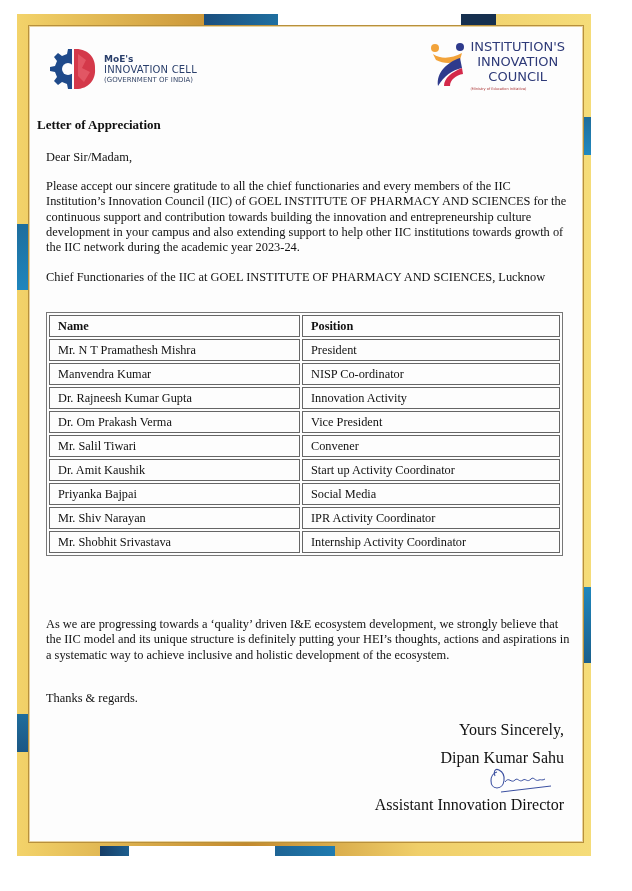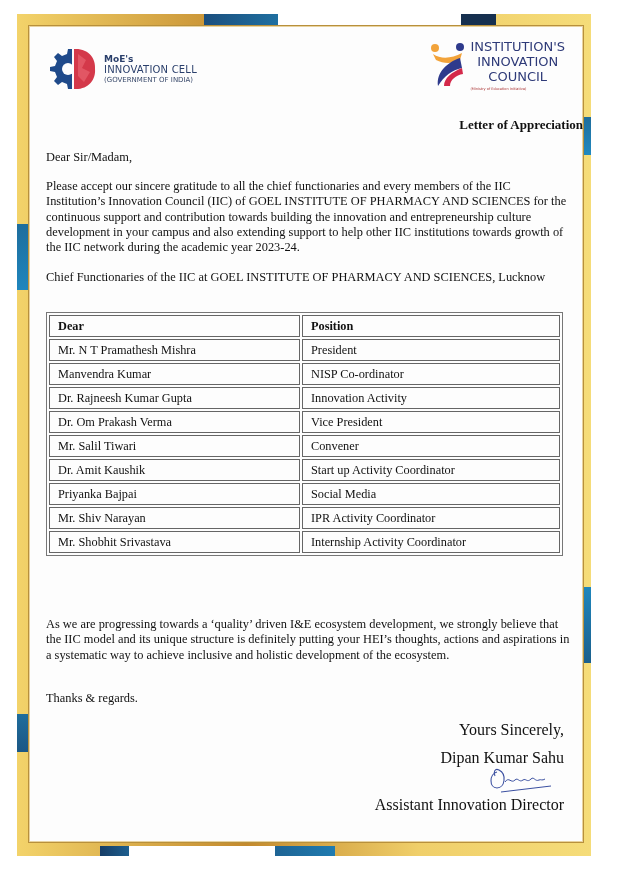--- a/index.html
+++ b/index.html
@@ -29,21 +29,21 @@
   }
   .logo-left { position: absolute; left: 19px; top: 20px; display: flex; align-items: center; }
   .logo-left .txt { margin-left: 6px; font-family: "DejaVu Sans", sans-serif; line-height: 1.15; }
   .logo-left .l1 { font-size: 9px; font-weight: bold; color: #2a3f6b; }
   .logo-left .l2 { font-size: 10px; color: #2a3f6b; letter-spacing: 0.2px; }
   .logo-left .l3 { font-size: 7px; color: #3a4a6b; }
   .logo-right { position: absolute; right: 18px; top: 14px; display: flex; align-items: center; }
   .logo-right .txt { margin-left: 4px; font-family: "DejaVu Sans", sans-serif; line-height: 1.15; }
   .logo-right .l1, .logo-right .l2, .logo-right .l3 { font-size: 13px; color: #2e3a78; text-align: center; }
   .logo-right .l4 { font-size: 3.5px; color: #a33; margin-top: 2px; }
-  .title { position: absolute; left: 0; right: 0; top: 91px; text-align: right; font-weight: bold; font-size: 13px; padding-left: 8px; }
+  .title { position: absolute; left: 0; right: 0; top: 91px; text-align: left; font-weight: bold; font-size: 13px; padding-left: 8px; }
   .body-text { position: absolute; left: 17px; width: 525px; font-size: 12.4px; line-height: 15.3px; }
   .greet { top: 124px; }
   .para1 { top: 153px; }
   .chief { top: 244px; }
   table.func {
     position: absolute; left: 17px; top: 286px; width: 517px; border-collapse: separate; border-spacing: 2px;
     border: 1px solid #777; font-size: 12.3px;
   }
   table.func td, table.func th {
     border: 1px solid #666; height: 20px; padding: 0 8px; text-align: left; font-weight: normal;
@@ -107,21 +107,21 @@
   </div>
 
   <div class="title">Letter of Appreciation</div>
   <div class="body-text greet">Dear Sir/Madam,</div>
   <div class="body-text para1">Please accept our sincere gratitude to all the chief functionaries and every members of the IIC Institution’s Innovation Council (IIC) of GOEL INSTITUTE OF PHARMACY AND SCIENCES for the continuous support and contribution towards building the innovation and entrepreneurship culture development in your campus and also extending support to help other IIC institutions towards growth of the IIC network during the academic year 2023-24.</div>
   <div class="body-text chief">Chief Functionaries of the IIC at GOEL INSTITUTE OF PHARMACY AND SCIENCES, Lucknow</div>
 
   <table class="func">
     <thead>
       <tr>
-        <th>Dear</th>
+        <th>Name</th>
         <th>Position</th>
       </tr>
     </thead>
     <tbody>
       <tr>
           <td>Mr. N T Pramathesh Mishra</td>
           <td>President</td>
         </tr>
       <tr>
           <td>Manvendra Kumar</td>

